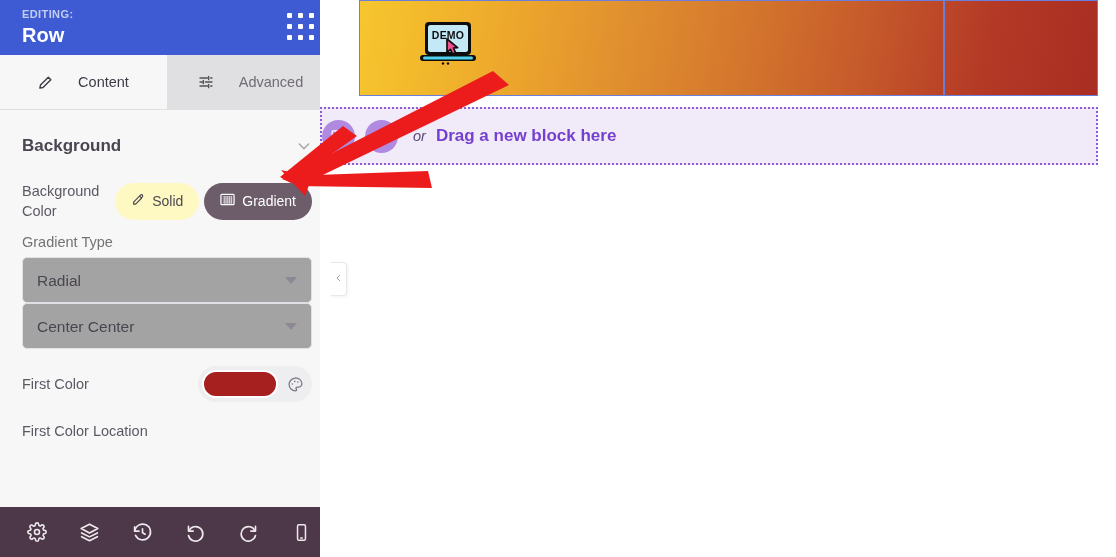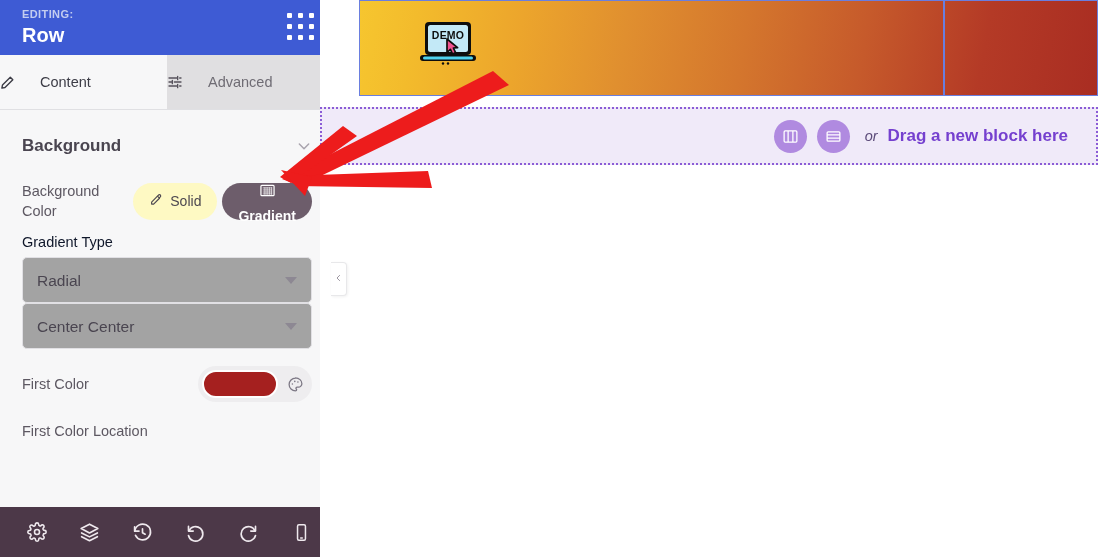--- a/index.html
+++ b/index.html
@@ -43,21 +43,21 @@
     grid-template-rows: repeat(3, 6px); gap: 5px;
     align-content: center; justify-content: center;
     cursor: move;
   }
   #drag-handle i { display:block; width:5px; height:5px; background:#fff; border-radius:1px; }
 
   
   #tabs { display: flex; height: 55px; border-bottom: 1px solid #e0e0e3; }
   .tab {
     flex: 1 1 50%;
-    display: flex; align-items: center; gap: 25px;
+    display: flex; align-items: center; justify-content: center; gap: 25px;
     font-size: 14.5px; cursor: pointer; user-select: none;
   }
   .tab.active { background: #f7f7f8; color: #3c3c46; font-weight: normal; }
   .tab.inactive { background: #e0dfe1; color: #6f6c74; }
   .tab svg { display: block; }
 
   
   #section-background {
     display: flex; align-items: center; justify-content: space-between;
     padding: 0 22px; height: 58px; margin-top: 7px;
@@ -76,25 +76,25 @@
 
   
   #bg-style-group { display: flex; gap: 5px; background: transparent; }
   .seg-btn {
     display: flex; align-items: center; gap: 7px;
     height: 37px; padding: 0 16px; border-radius: 19px;
     font-size: 14px; cursor: pointer; user-select: none; border: none;
     font-family: inherit;
   }
   .seg-btn.off { background: #fef9c3; color: #4d4850; }
-  .seg-btn.on  { background: #6d5d6b; color: #ffffff; font-weight: bold; flex-direction: column; }
+  .seg-btn.on  { background: #6d5d6b; color: #ffffff; font-weight: normal; }
 
   
   .stack { padding: 0 22px; }
-  .stack-label { font-size: 14.5px; color: #0f172a; margin: 13px 0 7px; }
+  .stack-label { font-size: 14.5px; color: #737373; margin: 13px 0 7px; }
   .select-box {
     position: relative;
     height: 46px; background: #a3a3a3;
     border: 1px solid #e1e0e4; border-radius: 5px;
     display: flex; align-items: flex-end;
     padding: 12px 14px;
     font-size: 15.5px; color: #4a4550;
     cursor: pointer;
   }
   .caret {
@@ -166,21 +166,21 @@
     position: absolute; left: 583px; top: 0;
     width: 2px; height: 96px; background: #6a7ede;
   }
   #demo-laptop { position: absolute; left: 58px; top: 18px; }
 
   #drop-zone {
     position: absolute; left: 0px; top: 107px;
     width: 778px; height: 58px;
     background: #f0eaf9;
     border: 2px dotted #8b5cd6;
-    display: flex; align-items: center; justify-content: flex-end;
+    display: flex; align-items: center; 
     padding-right: 28px; gap: 10px;
   }
   .round-btn {
     width: 33px; height: 33px; border-radius: 50%;
     background: #b08ae0;
     display: flex; align-items: center; justify-content: center;
     cursor: pointer;
   }
   #or-text { font-size: 14.5px; font-style: italic; color: #5c4b7a; margin-left: 5px; }
   #drag-block-text { font-size: 17px; font-weight: bold; color: #7540cf; }

